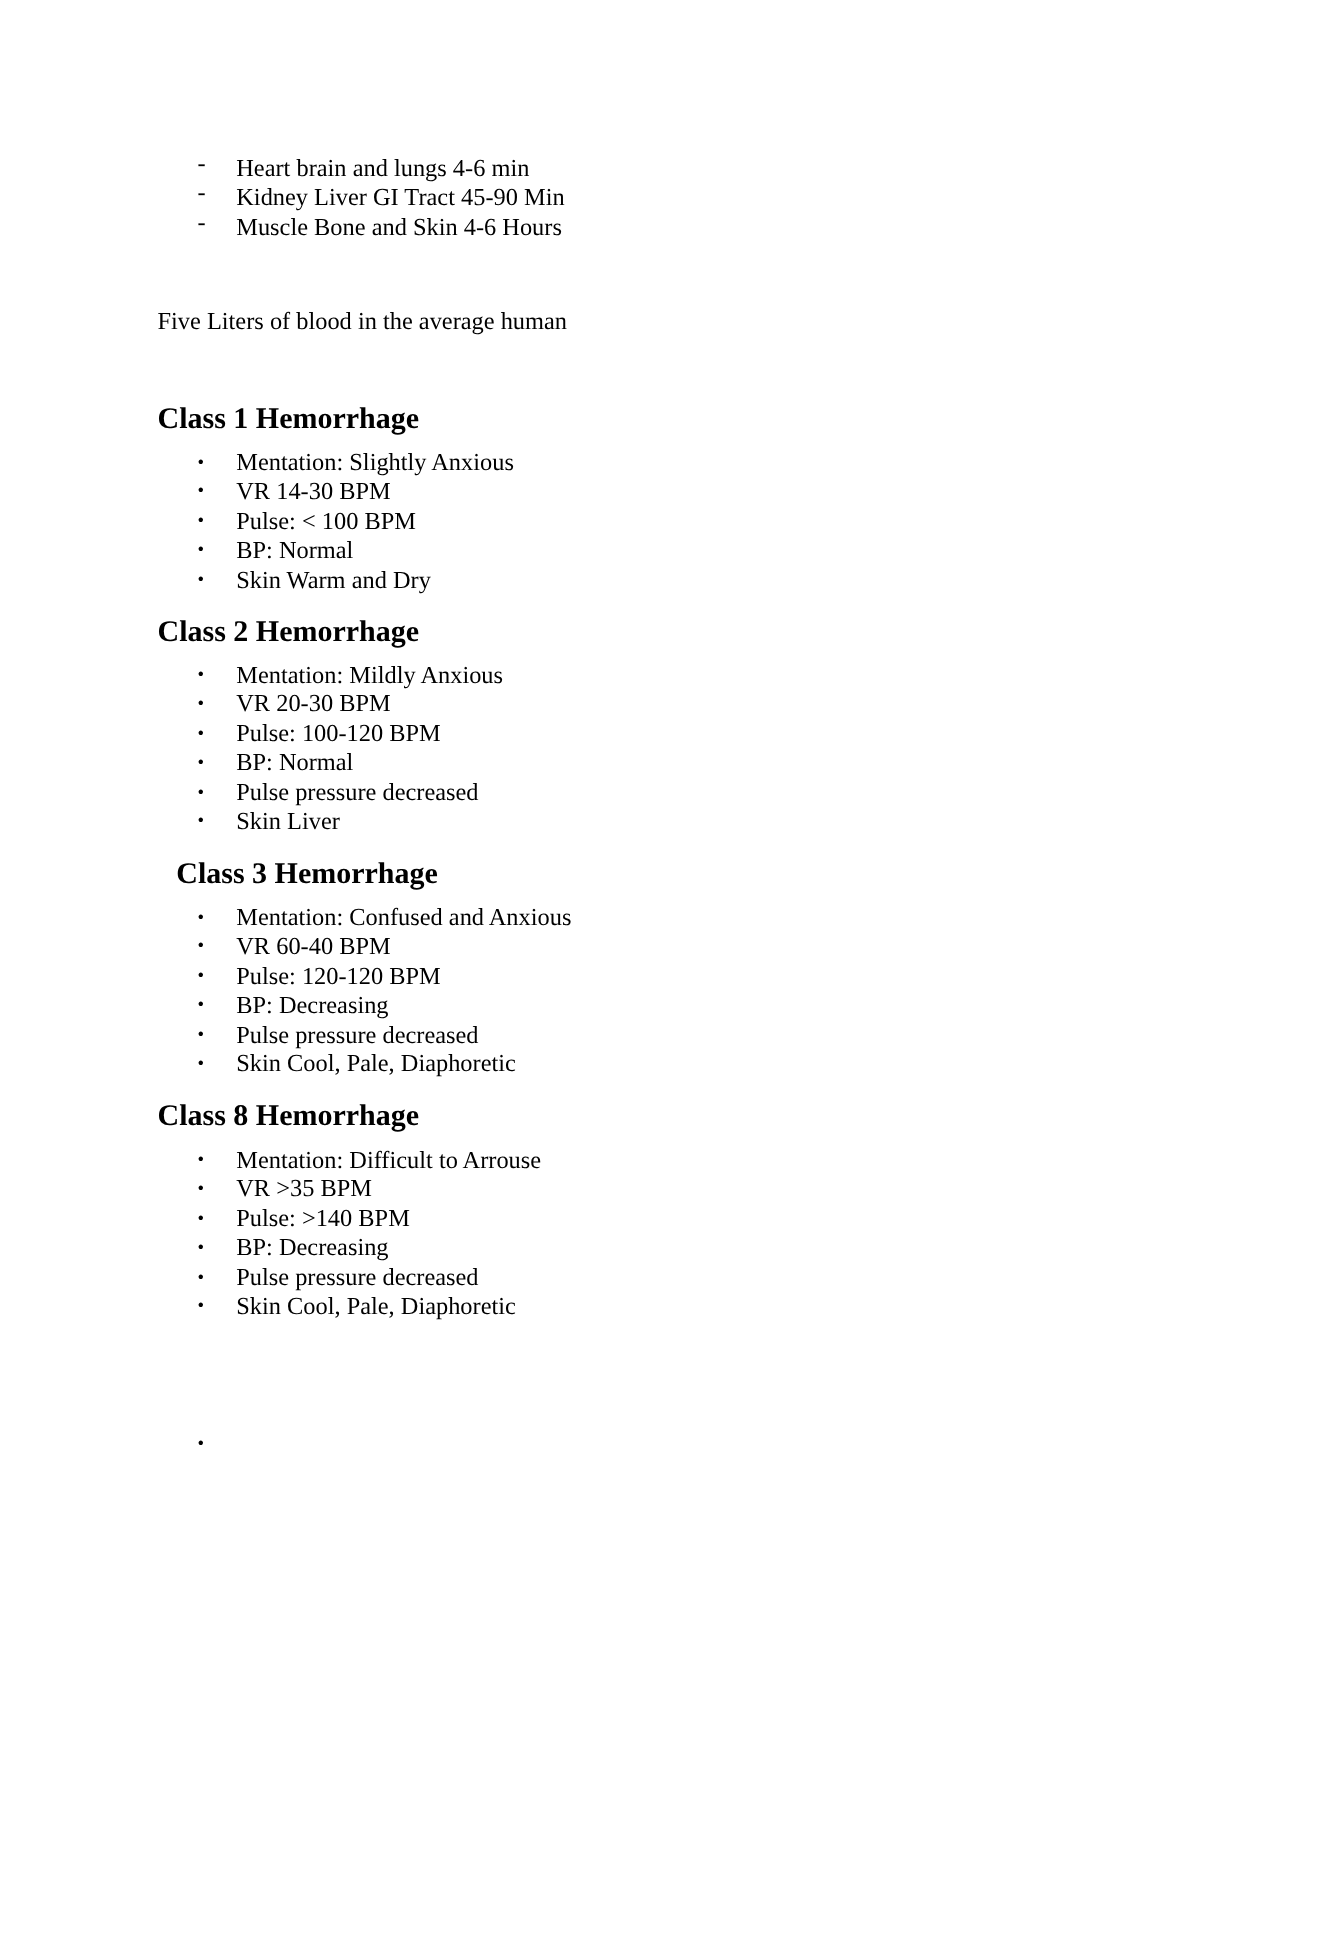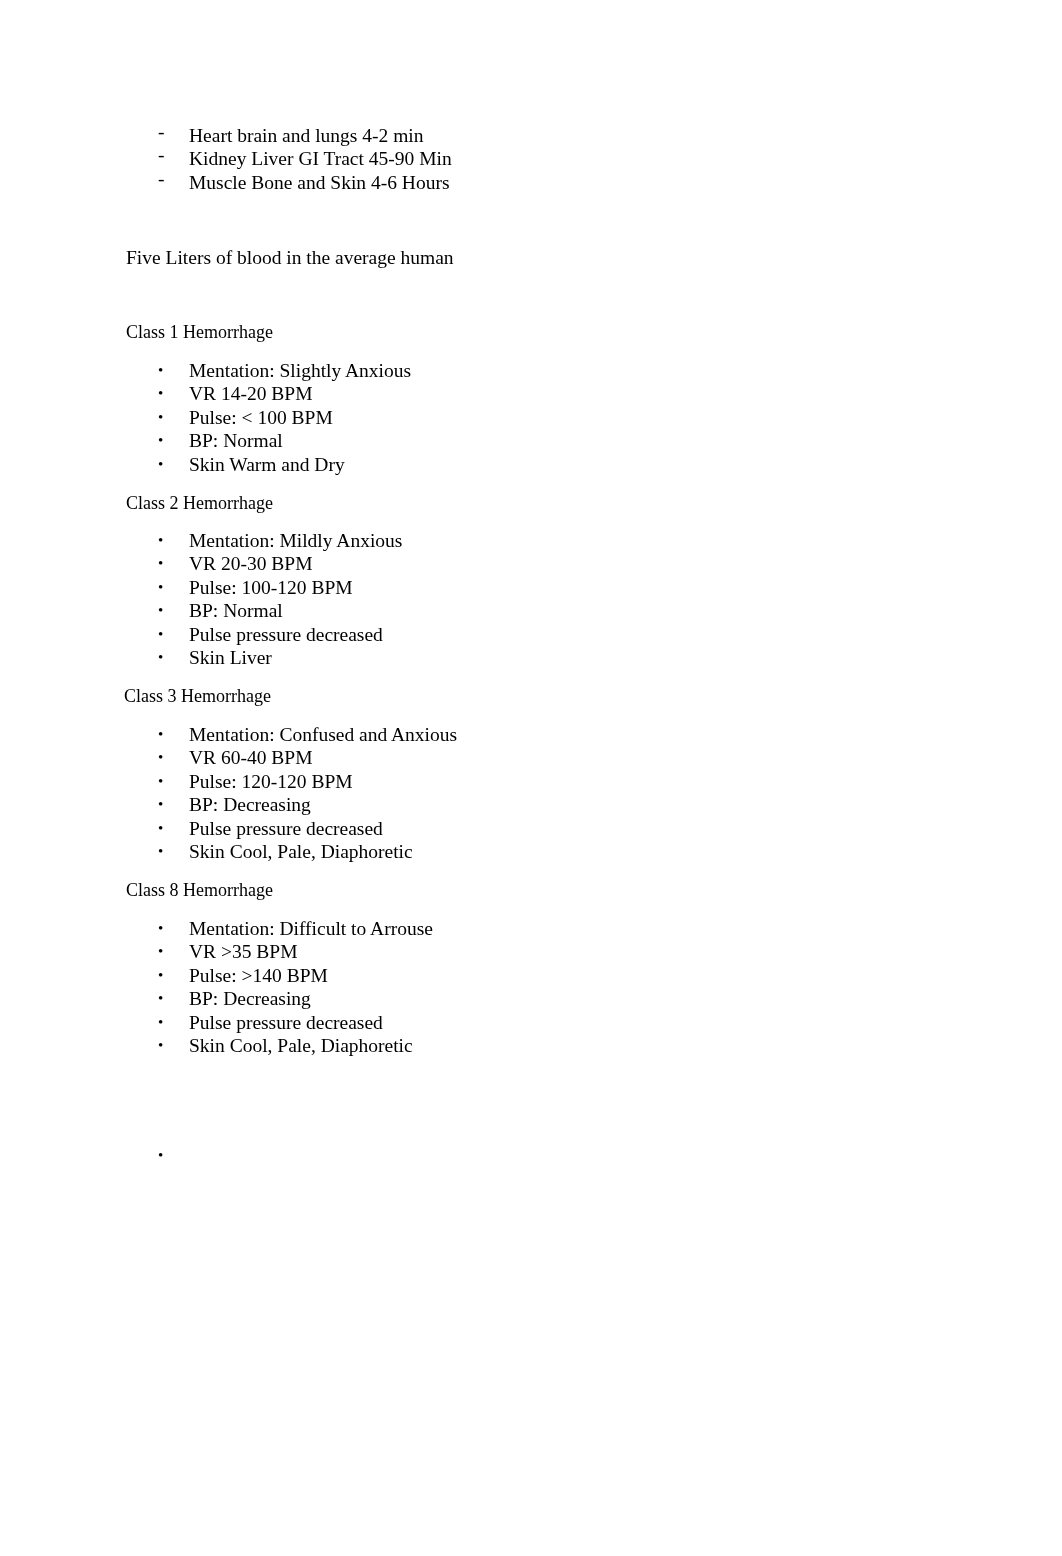--- a/index.html
+++ b/index.html
@@ -51,38 +51,38 @@
     font-size: 15px;
     line-height: 1.25;
   }
 
   .bullet-item .label,
   .dash-item .label {
     display: inline-block;
   }
 
   .class-heading {
-    font-weight: normal;
-    font-size: 18px;
+    font-weight: bold;
+    font-size: 24px;
     white-space: nowrap;
   }
 
   .para {
     font-size: 19.5px;
     white-space: nowrap;
   }
 
   
   .block-top-list   { position: absolute; left: 126px; top: 126px; }
   .block-five-liters{ position: absolute; left: 126px; top: 248px; }
   .block-class1-h   { position: absolute; left: 126px; top: 323px; }
   .block-class1-l   { position: absolute; left: 126px; top: 361px; }
   .block-class2-h   { position: absolute; left: 126px; top: 494px; }
   .block-class2-l   { position: absolute; left: 126px; top: 531px; }
-  .block-class3-h   { position: absolute; left: 124px; top: 687px; }
+  .block-class3-h   { position: absolute; left: 141px; top: 687px; }
   .block-class3-l   { position: absolute; left: 126px; top: 725px; }
   .block-class4-h   { position: absolute; left: 126px; top: 881px; }
   .block-class4-l   { position: absolute; left: 126px; top: 919px; }
   .block-trailing   { position: absolute; left: 126px; top: 1146px; }
 
   .empty-bullet {
     position: relative;
     height: 23.4px;
   }
   .empty-bullet .marker {
@@ -92,31 +92,31 @@
     font-size: 15px;
     line-height: 1.25;
   }
 </style>
 </head>
 <body>
 
 <div class="page">
 
   <ul class="dash-list block-top-list" id="perfusion-list">
-      <li class="dash-item"><span class="marker">-</span><span class="label">Heart brain and lungs 4-2 min</span></li>
+      <li class="dash-item"><span class="marker">-</span><span class="label">Heart brain and lungs 4-6 min</span></li>
       <li class="dash-item"><span class="marker">-</span><span class="label">Kidney Liver GI Tract 45-90 Min</span></li>
       <li class="dash-item"><span class="marker">-</span><span class="label">Muscle Bone and Skin 4-6 Hours</span></li>
     </ul>
 
   <div class="para block-five-liters">Five Liters of blood in the average human</div>
 
   <div class="class-heading block-class1-h">Class 1 Hemorrhage</div>
   <ul class="bullet-list block-class1-l" id="class-list-0">
       <li class="bullet-item"><span class="marker">•</span><span class="label">Mentation: Slightly Anxious</span></li>
-      <li class="bullet-item"><span class="marker">•</span><span class="label">VR 14-20 BPM</span></li>
+      <li class="bullet-item"><span class="marker">•</span><span class="label">VR 14-30 BPM</span></li>
       <li class="bullet-item"><span class="marker">•</span><span class="label">Pulse: &lt; 100 BPM</span></li>
       <li class="bullet-item"><span class="marker">•</span><span class="label">BP: Normal</span></li>
       <li class="bullet-item"><span class="marker">•</span><span class="label">Skin Warm and Dry</span></li>
     </ul>
 
   <div class="class-heading block-class2-h">Class 2 Hemorrhage</div>
   <ul class="bullet-list block-class2-l" id="class-list-1">
       <li class="bullet-item"><span class="marker">•</span><span class="label">Mentation: Mildly Anxious</span></li>
       <li class="bullet-item"><span class="marker">•</span><span class="label">VR 20-30 BPM</span></li>
       <li class="bullet-item"><span class="marker">•</span><span class="label">Pulse: 100-120 BPM</span></li>

